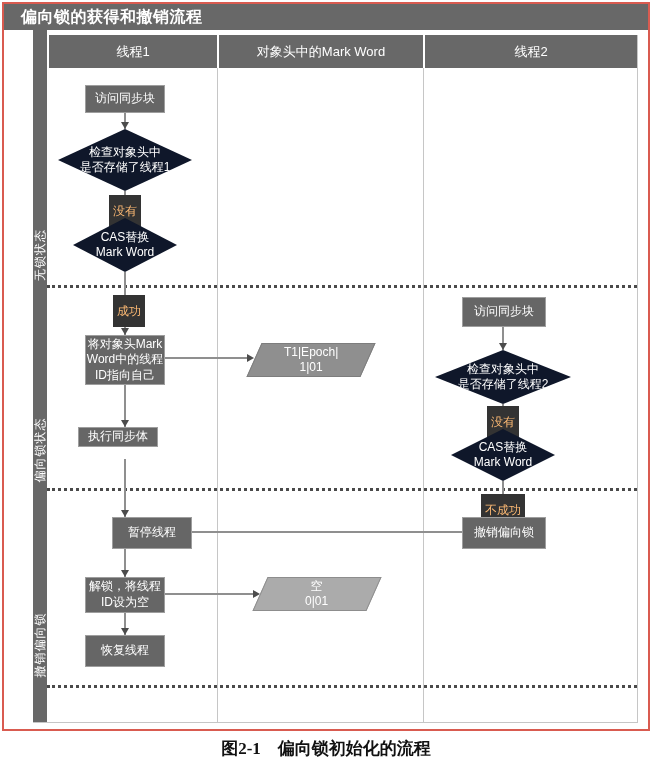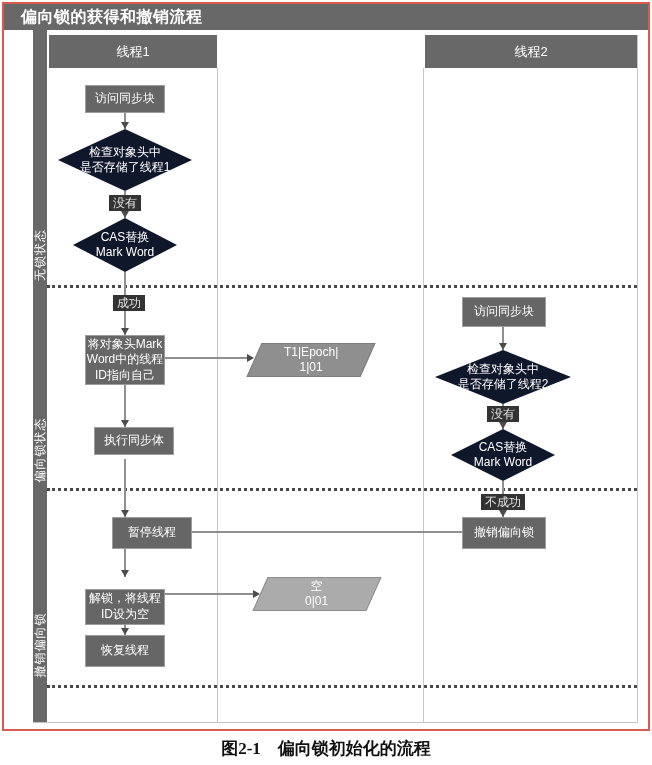--- a/index.html
+++ b/index.html
@@ -24,42 +24,43 @@
     border-bottom:4px solid transparent;border-left:7px solid #4c4c4c;}
   .arrow-left{position:absolute;width:0;height:0;border-top:4px solid transparent;
     border-bottom:4px solid transparent;border-right:7px solid #4c4c4c;}
   .node{position:absolute;background:#666666;border:1px solid #9e9e9e;color:#ffffff;font-size:12px;
     display:flex;flex-direction:column;align-items:center;justify-content:center;
     text-align:right;line-height:1.3;box-sizing:border-box;}
   .diamond{position:absolute;background:#0f172a;color:#ffffff;font-size:12px;
     clip-path:polygon(50% 0,100% 50%,50% 100%,0 50%);
     display:flex;flex-direction:column;align-items:center;justify-content:center;
     text-align:center;line-height:1.25;}
-  .chip{position:absolute;transform:translateX(-50%);background:#333333;color:#e5e5e5;
-    font-size:12px;line-height:16px;padding:0 4px;white-space:nowrap;}
+  .chip{position:absolute;transform:translateX(-50%);background:#333333;color:#fdba74;
+    font-size:12px;line-height:16px;padding:8px 4px;white-space:nowrap;}
   .para{position:absolute;height:34px;width:114px;transform:skewX(-24deg);border:1.5px solid #7d7d7d;
     box-sizing:border-box;display:flex;align-items:center;justify-content:center;}
   .para-text{transform:skewX(24deg);color:#ffffff;font-size:12px;line-height:1.25;text-align:center;}
   .caption{position:absolute;left:0;top:737px;width:652px;text-align:center;color:#111111;
     font-family:"Liberation Serif","DejaVu Serif",serif;font-size:17px;font-weight:bold;}
 </style>
 </head>
 <body>
 
 <div class="frame">
   <div class="inner">
 
     <div class="titlebar">偏向锁的获得和撤销流程</div>
 
     <div class="sidebar-bar"></div>
     <div class="side-label" style="top:251px;">无锁状态</div>
     <div class="side-label" style="top:446px;">偏向锁状态</div>
     <div class="side-label" style="top:641px;">撤销偏向锁</div>
 
     <div class="header-cell" style="left:45px;width:168px;">线程1</div>
+    <div class="header-cell" style="left:215px;width:204px;">对象头中的Mark Word</div>
     <div class="header-cell" style="left:421px;width:212px;">线程2</div>
 
     <div class="vdiv" style="left:213px;top:64px;height:654px;"></div>
     <div class="vdiv" style="left:419px;top:64px;height:654px;"></div>
     <div class="vdiv" style="left:633px;top:31px;height:687px;"></div>
     <div class="hdiv" style="left:29px;top:718px;width:605px;"></div>
 
     <div class="dashed" style="left:43px;top:281px;width:590px;"></div>
     <div class="dashed" style="left:43px;top:484px;width:590px;"></div>
     <div class="dashed" style="left:43px;top:681px;width:590px;"></div>
@@ -105,27 +106,27 @@
     <div class="diamond" style="left:69px;top:214px;width:104px;height:54px;">
       <span>CAS替换</span>
       <span>Mark Word</span>
     </div>
     <div class="chip" style="left:125px;top:291px;">成功</div>
     <div class="node" style="left:81px;top:331px;width:80px;height:50px;">
       <span>将对象头Mark</span>
       <span>Word中的线程</span>
       <span>ID指向自己</span>
     </div>
-    <div class="node" style="left:90px;top:423px;width:80px;height:28px;">
+    <div class="node" style="left:74px;top:423px;width:80px;height:20px;">
       <span>执行同步体</span>
     </div>
     <div class="node" style="left:81px;top:513px;width:80px;height:32px;margin-left:27px;">
       <span>暂停线程</span>
     </div>
-    <div class="node" style="left:81px;top:573px;width:80px;height:36px;margin-top:12px;">
+    <div class="node" style="left:81px;top:573px;width:80px;height:36px;">
       <span>解锁，将线程</span>
       <span>ID设为空</span>
     </div>
     <div class="node" style="left:81px;top:631px;width:80px;height:32px;">
       <span>恢复线程</span>
     </div>
 
     <div class="para" style="left:250px;top:339px;background:#8f8f8f;">
       <div class="para-text">
         <div>T1|Epoch|</div>

